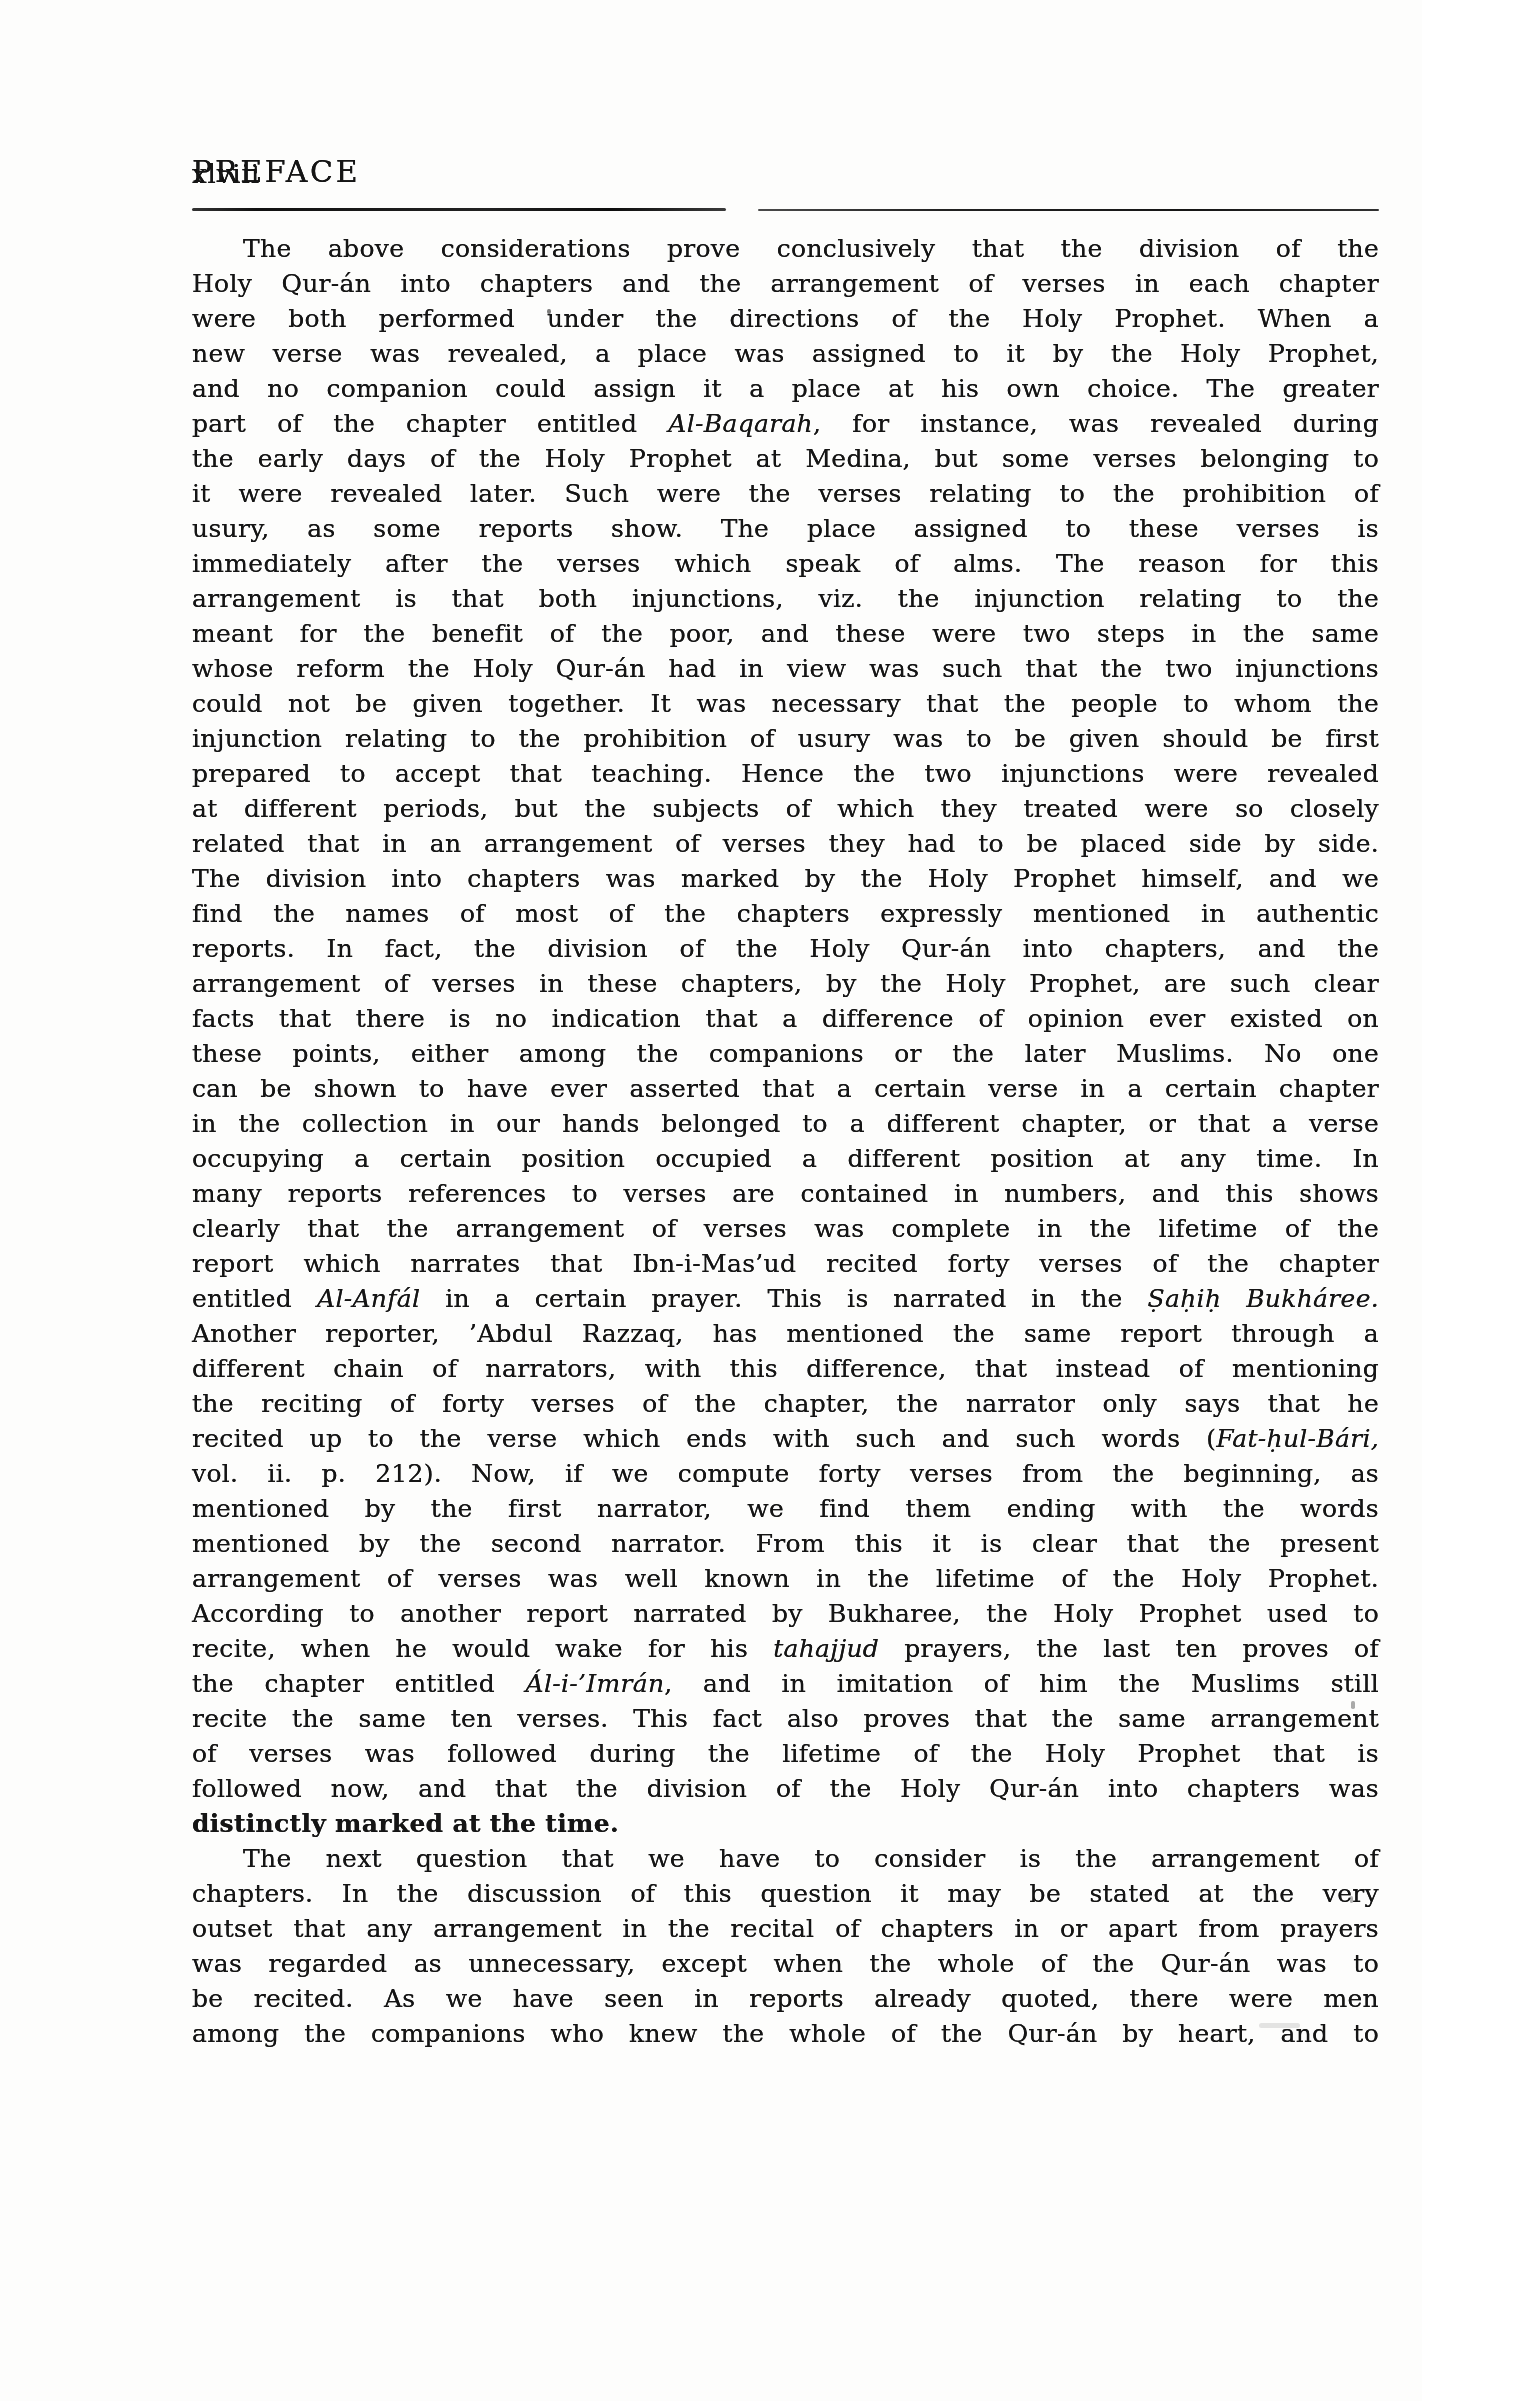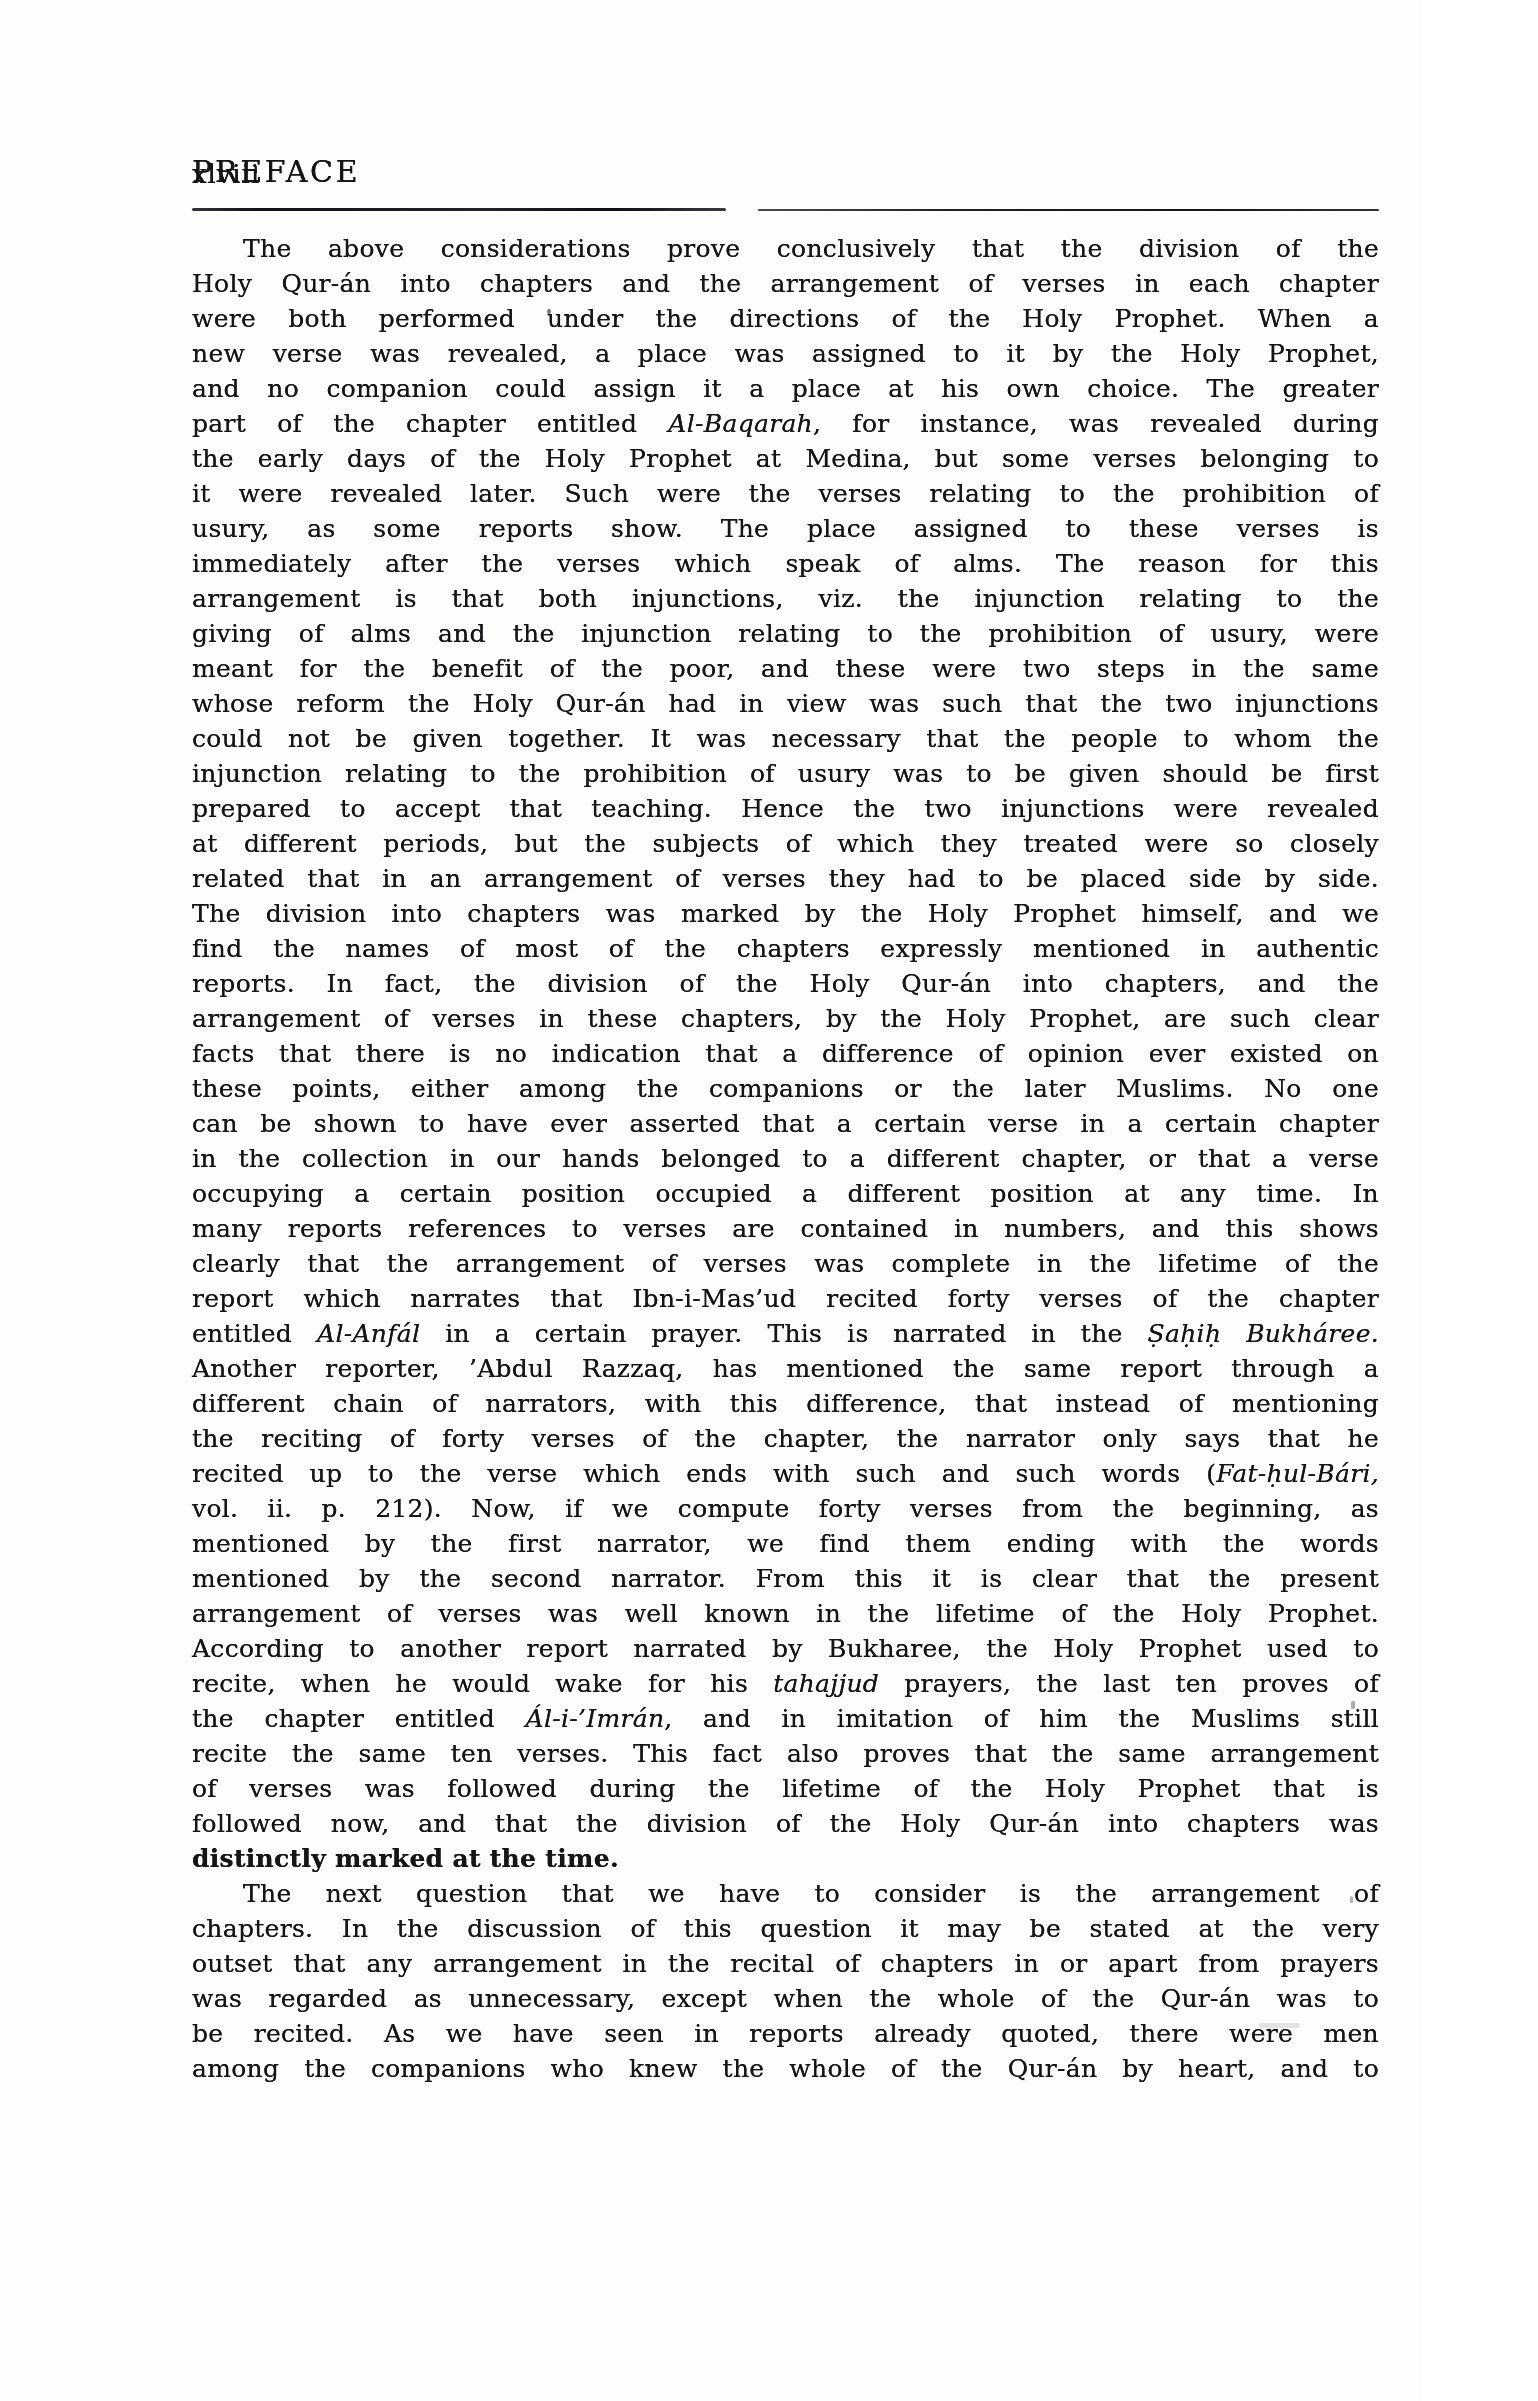--- a/index.html
+++ b/index.html
@@ -69,21 +69,20 @@
       <div class="tline"><span>Holy Qur-án into chapters and the arrangement of verses in each chapter</span></div>
       <div class="tline"><span>were both performed under the directions of the Holy Prophet. When a</span></div>
       <div class="tline"><span>new verse was revealed, a place was assigned to it by the Holy Prophet,</span></div>
       <div class="tline"><span>and no companion could assign it a place at his own choice. The greater</span></div>
       <div class="tline"><span>part of the chapter entitled </span><span class="it">Al-Baqarah</span><span>, for instance, was revealed during</span></div>
       <div class="tline"><span>the early days of the Holy Prophet at Medina, but some verses belonging to</span></div>
       <div class="tline"><span>it were revealed later. Such were the verses relating to the prohibition of</span></div>
       <div class="tline"><span>usury, as some reports show. The place assigned to these verses is</span></div>
       <div class="tline"><span>immediately after the verses which speak of alms. The reason for this</span></div>
       <div class="tline"><span>arrangement is that both injunctions, viz. the injunction relating to the</span></div>
-      <div class="tline"><span>giving of alms and the injunction relating to the prohibition of usury, were</span></div>
       <div class="tline"><span>meant for the benefit of the poor, and these were two steps in the same</span></div>
       <div class="tline"><span>whose reform the Holy Qur-án had in view was such that the two injunctions</span></div>
       <div class="tline"><span>could not be given together. It was necessary that the people to whom the</span></div>
       <div class="tline"><span>injunction relating to the prohibition of usury was to be given should be first</span></div>
       <div class="tline"><span>prepared to accept that teaching. Hence the two injunctions were revealed</span></div>
       <div class="tline"><span>at different periods, but the subjects of which they treated were so closely</span></div>
       <div class="tline"><span>related that in an arrangement of verses they had to be placed side by side.</span></div>
       <div class="tline"><span>The division into chapters was marked by the Holy Prophet himself, and we</span></div>
       <div class="tline"><span>find the names of most of the chapters expressly mentioned in authentic</span></div>
       <div class="tline"><span>reports. In fact, the division of the Holy Qur-án into chapters, and the</span></div>

